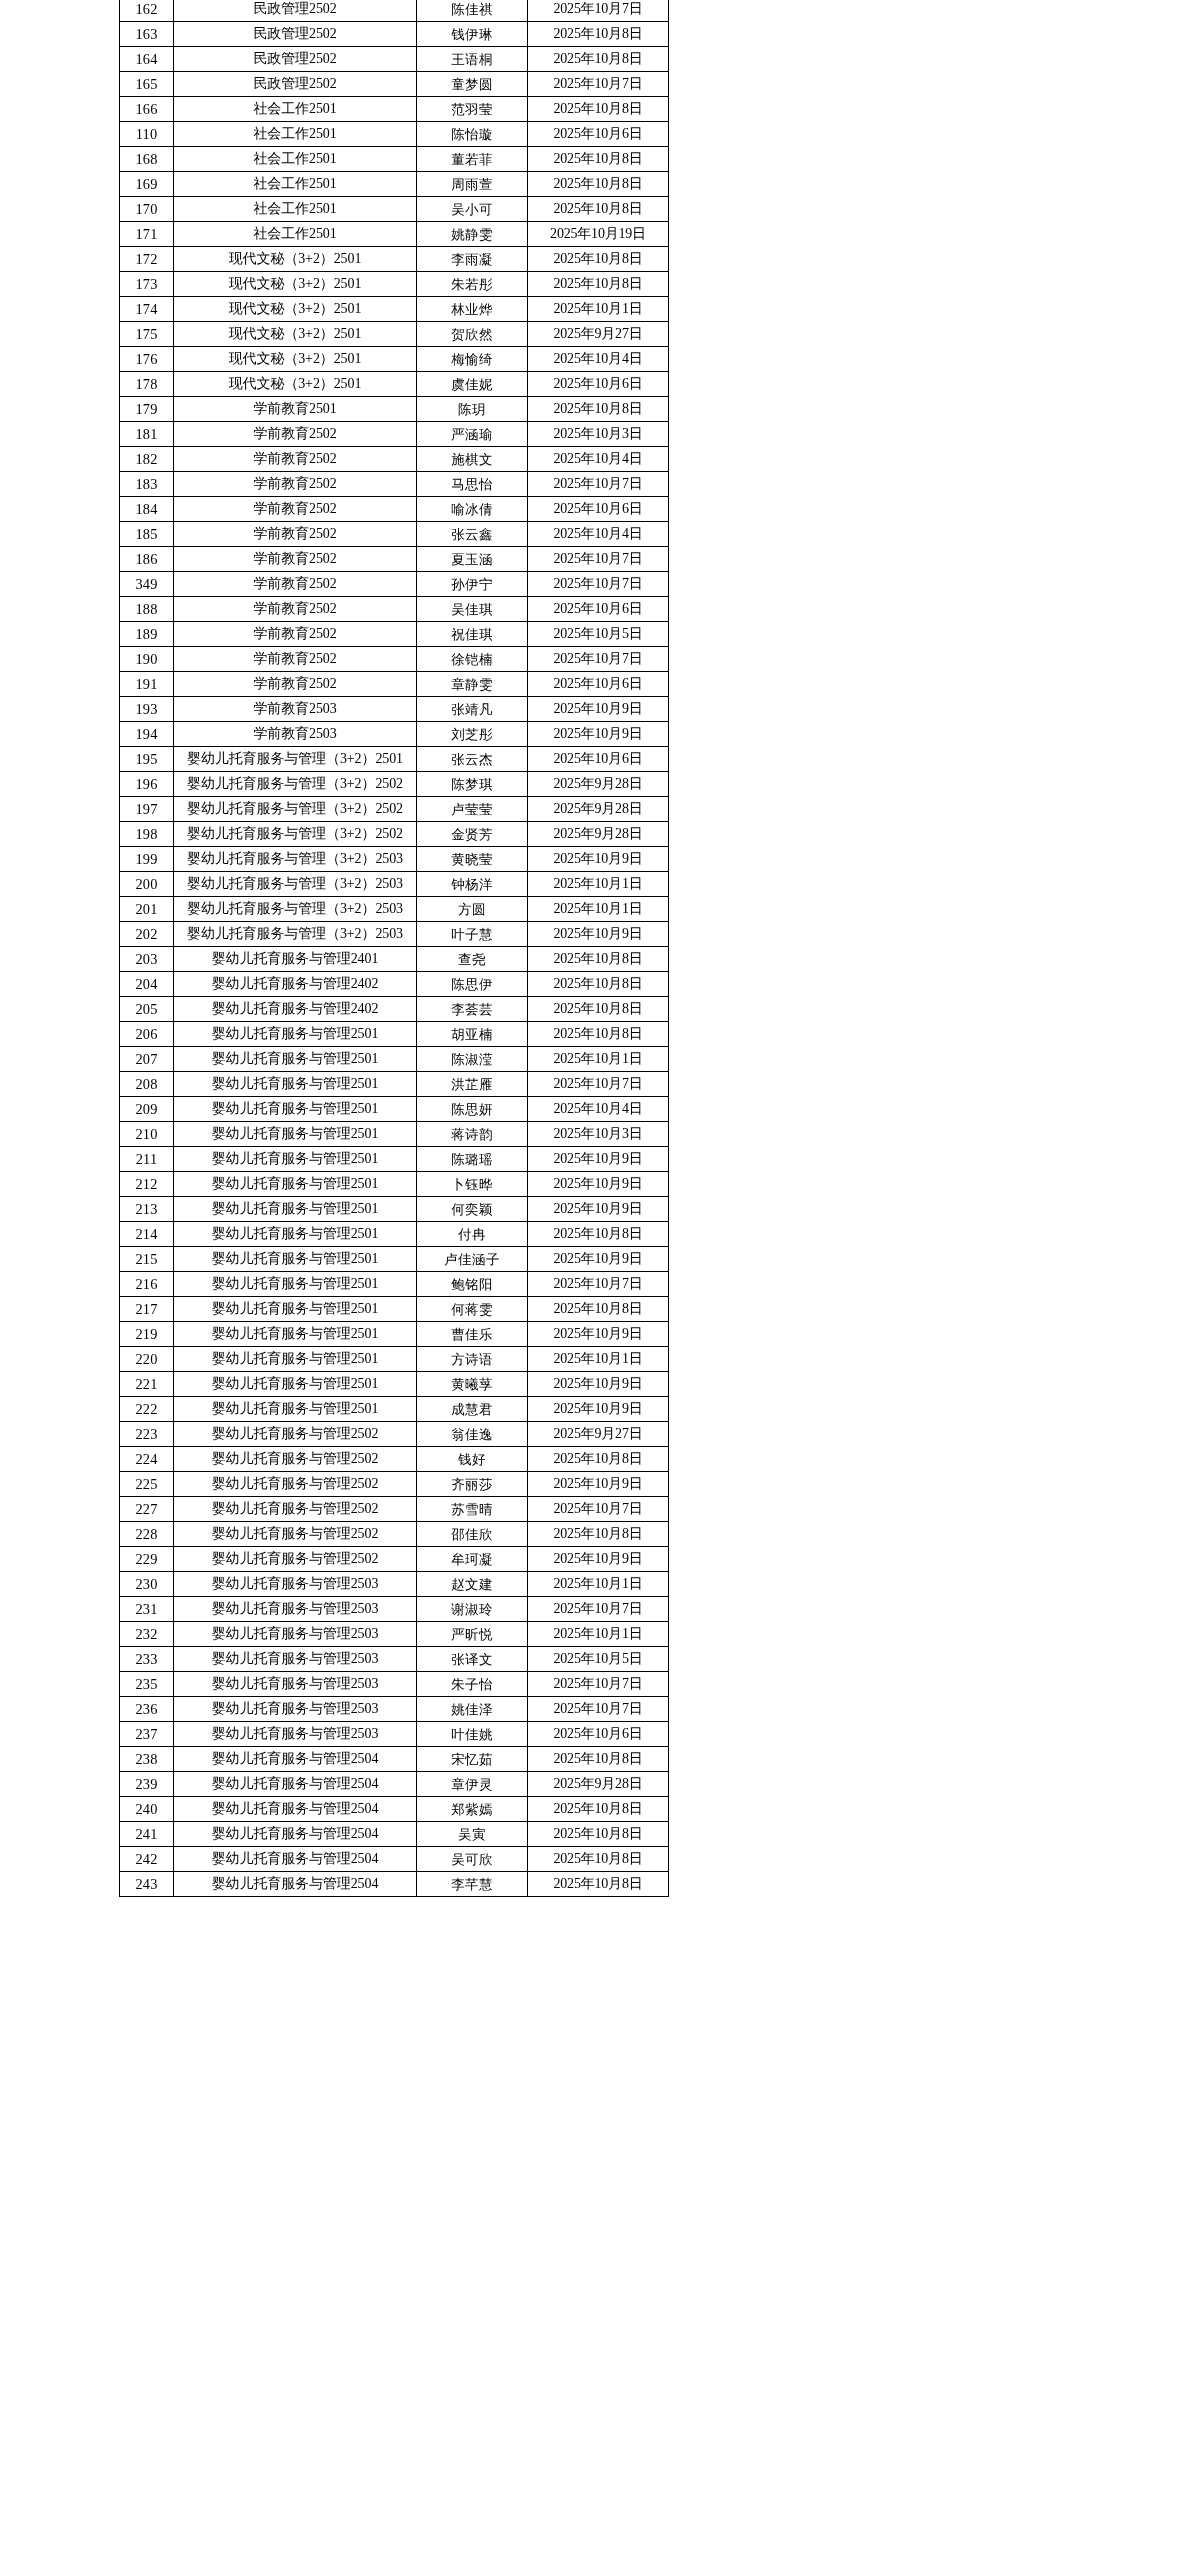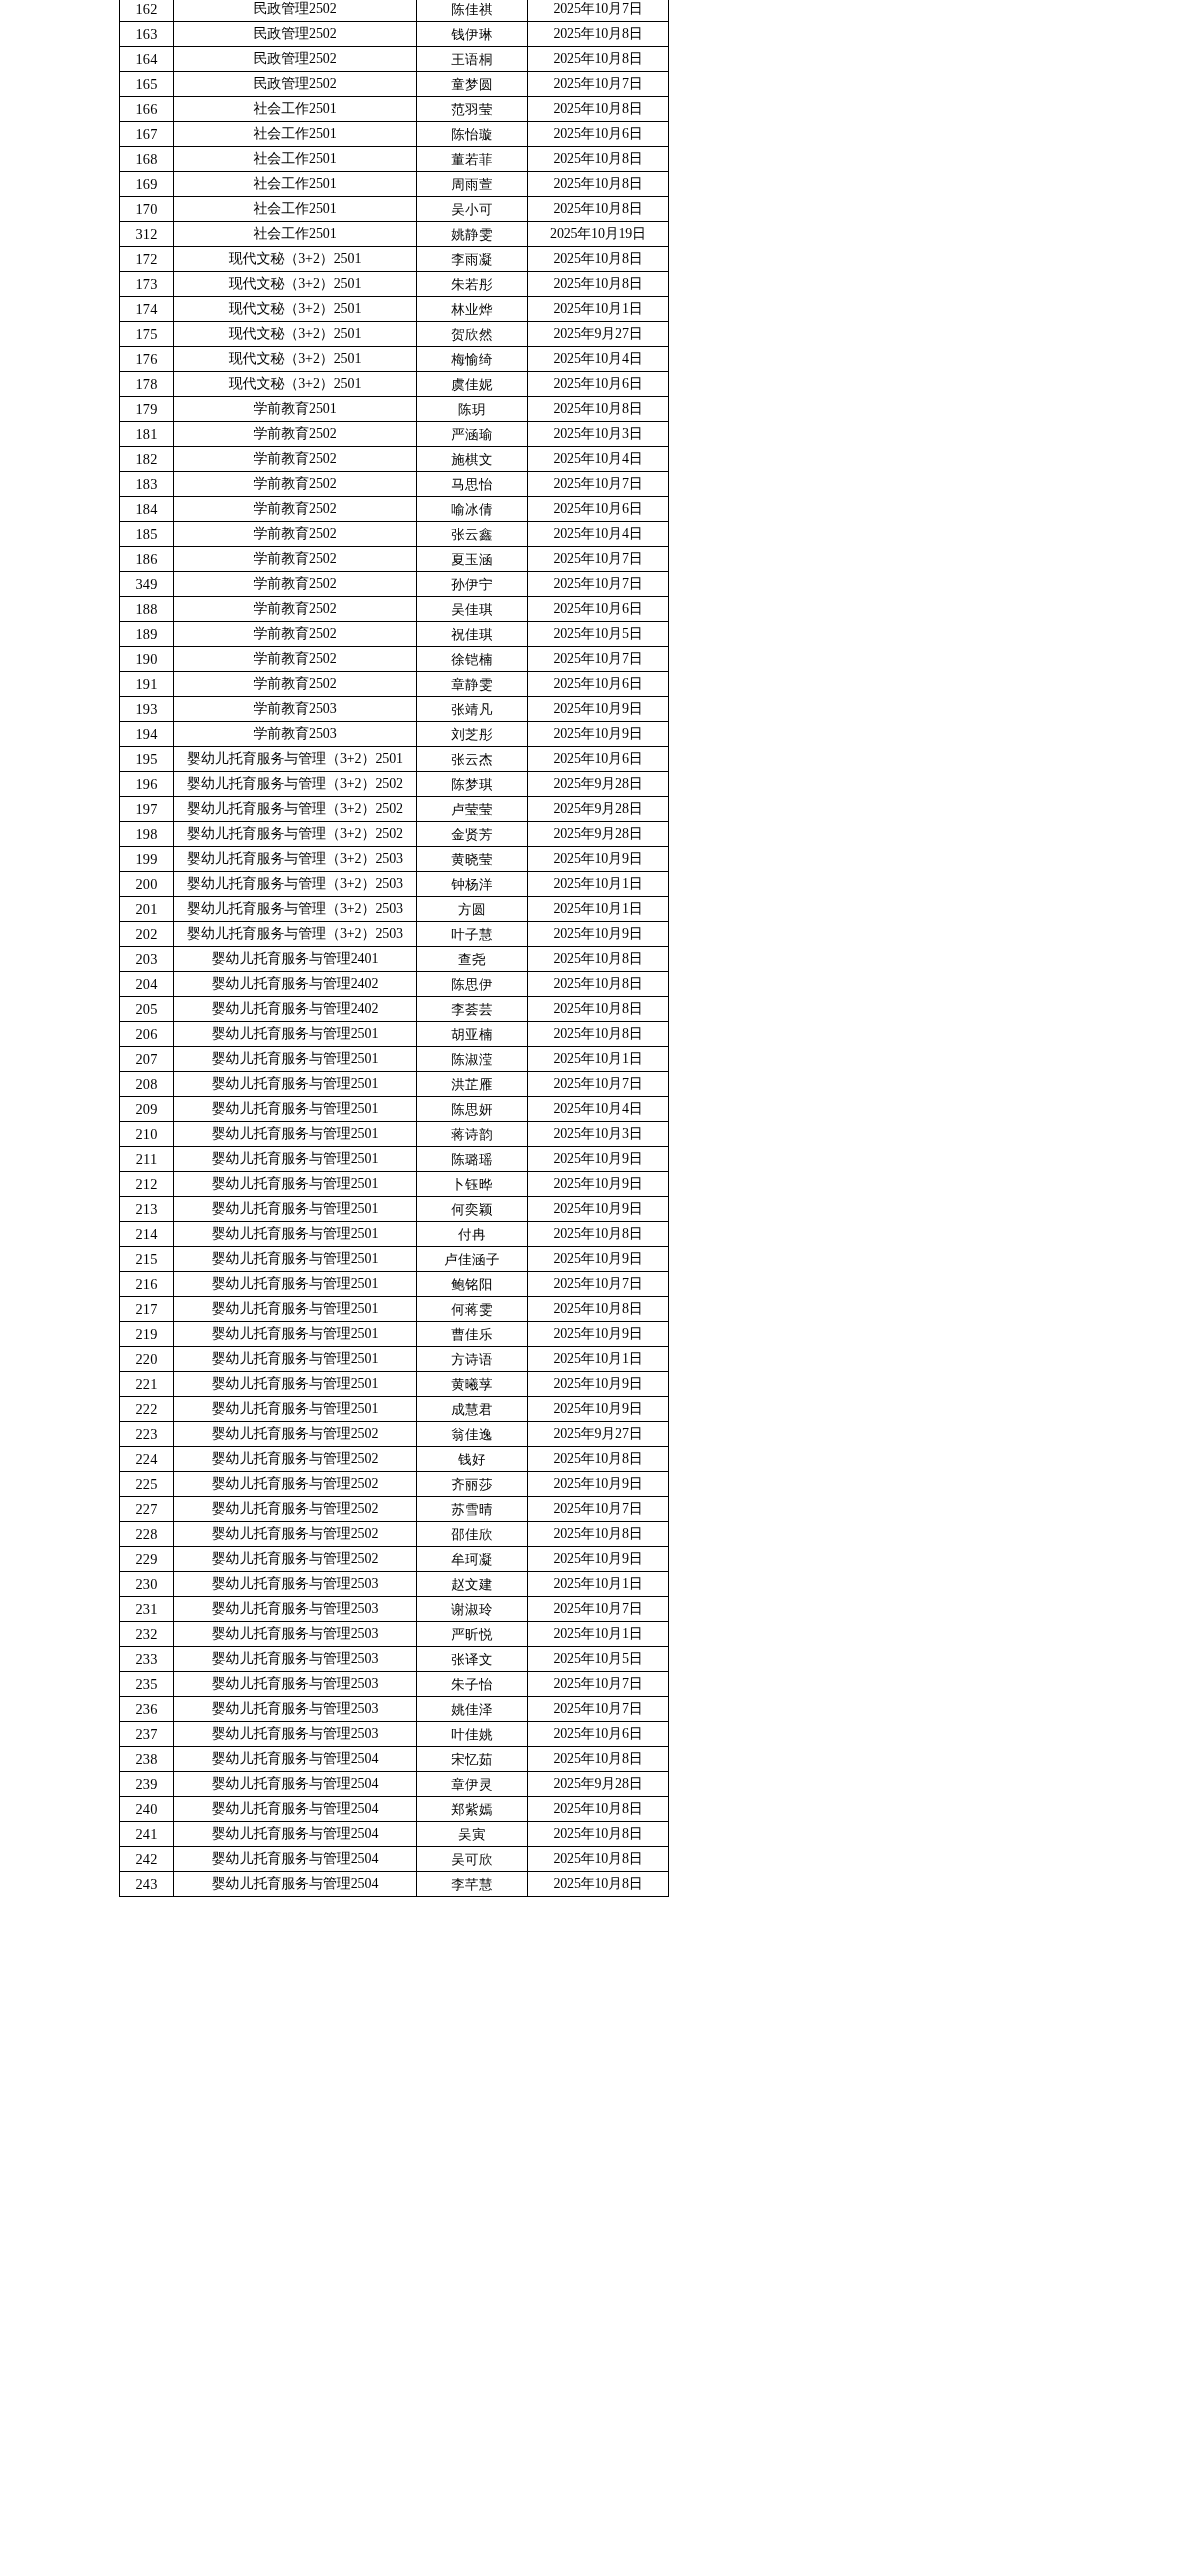--- a/index.html
+++ b/index.html
@@ -99,21 +99,21 @@
           <td class="cell-name">童梦圆</td>
           <td class="cell-date">2025年10月7日</td>
         </tr>
         <tr>
           <td class="cell-index">166</td>
           <td class="cell-class">社会工作2501</td>
           <td class="cell-name">范羽莹</td>
           <td class="cell-date">2025年10月8日</td>
         </tr>
         <tr>
-          <td class="cell-index">167</td>
+          <td class="cell-index">110</td>
           <td class="cell-class">社会工作2501</td>
           <td class="cell-name">陈怡璇</td>
           <td class="cell-date">2025年10月6日</td>
         </tr>
         <tr>
           <td class="cell-index">168</td>
           <td class="cell-class">社会工作2501</td>
           <td class="cell-name">董若菲</td>
           <td class="cell-date">2025年10月8日</td>
         </tr>
@@ -123,21 +123,21 @@
           <td class="cell-name">周雨萱</td>
           <td class="cell-date">2025年10月8日</td>
         </tr>
         <tr>
           <td class="cell-index">170</td>
           <td class="cell-class">社会工作2501</td>
           <td class="cell-name">吴小可</td>
           <td class="cell-date">2025年10月8日</td>
         </tr>
         <tr>
-          <td class="cell-index">312</td>
+          <td class="cell-index">171</td>
           <td class="cell-class">社会工作2501</td>
           <td class="cell-name">姚静雯</td>
           <td class="cell-date">2025年10月19日</td>
         </tr>
         <tr>
           <td class="cell-index">172</td>
           <td class="cell-class">现代文秘（3+2）2501</td>
           <td class="cell-name">李雨凝</td>
           <td class="cell-date">2025年10月8日</td>
         </tr>

